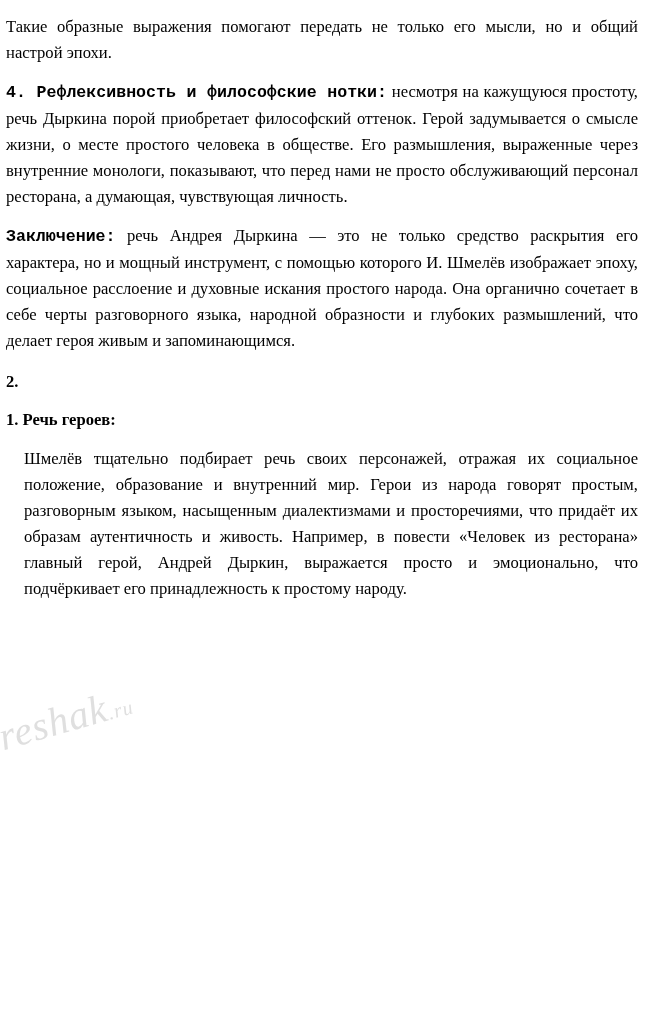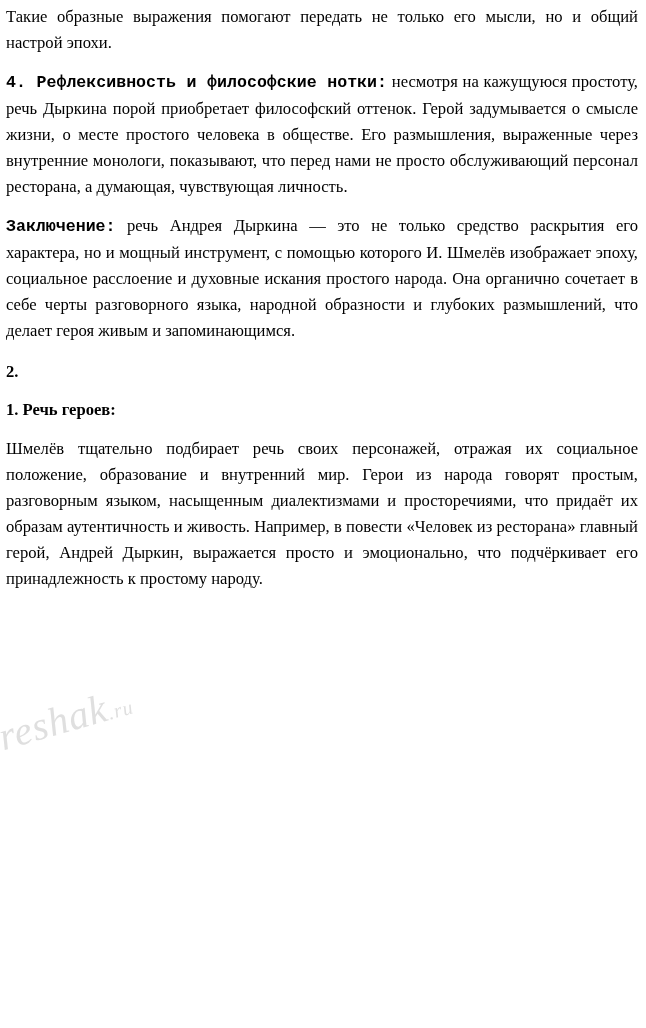--- a/index.html
+++ b/index.html
@@ -13,32 +13,33 @@
     position: relative;
     overflow: hidden;
     font-family: "Liberation Serif", "DejaVu Serif", serif;
     color: #000000;
   }
   .page {
     position: relative;
     width: 646px;
     height: 804px;
     box-sizing: border-box;
-    padding: 4px 8px 0 6px;
+    padding: 14px 8px 0 6px;
   }
   p {
     margin: 0 0 13px 0;
     font-size: 16.6px;
     line-height: 1.565;
     text-align: justify;
     text-justify: inter-word;
     hyphens: none;
   }
   p.last-line-full {
     text-align-last: left;
+    margin-left: 18px;
   }
   .b {
     font-weight: bold;
     font-family: Liberation Mono, monospace;
   }
   .heading {
     font-weight: bold;
     font-size: 16.6px;
     margin: 12px 0 13px 0;
     line-height: 1.565;

